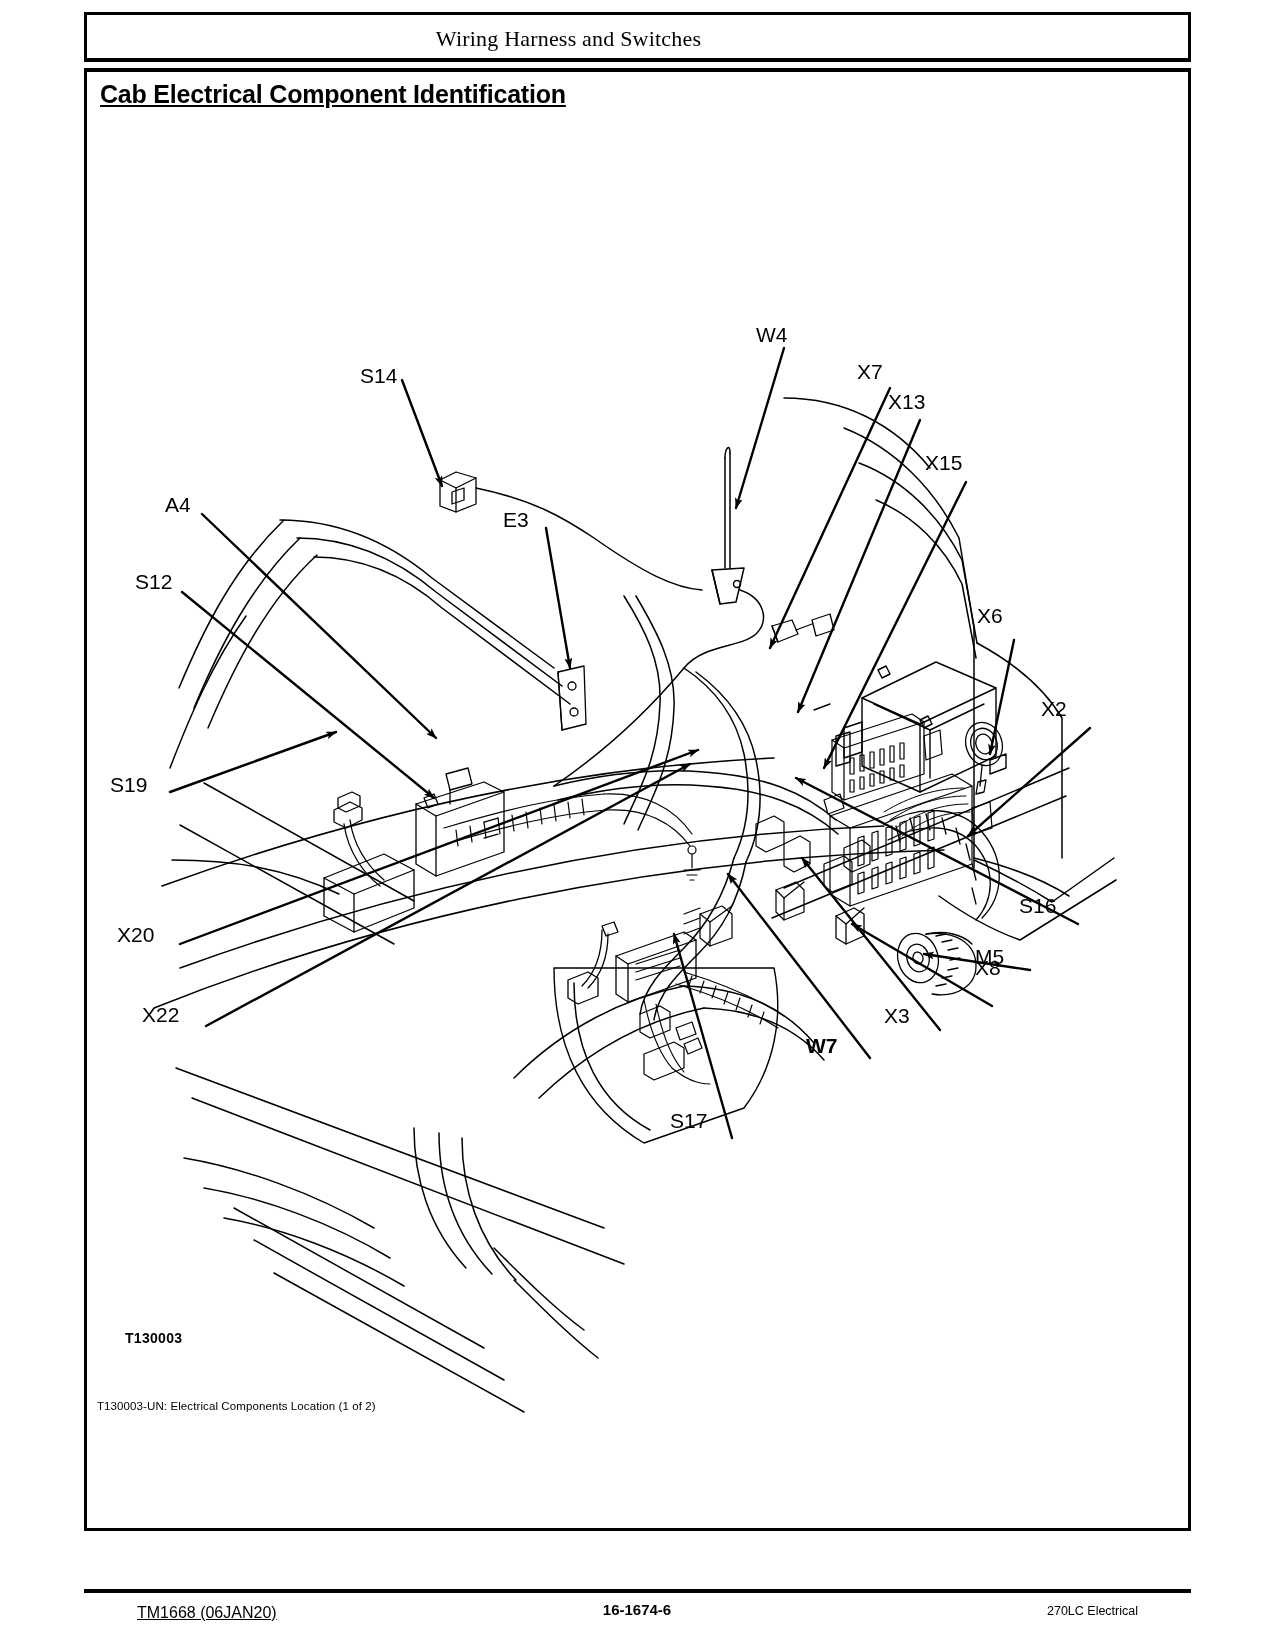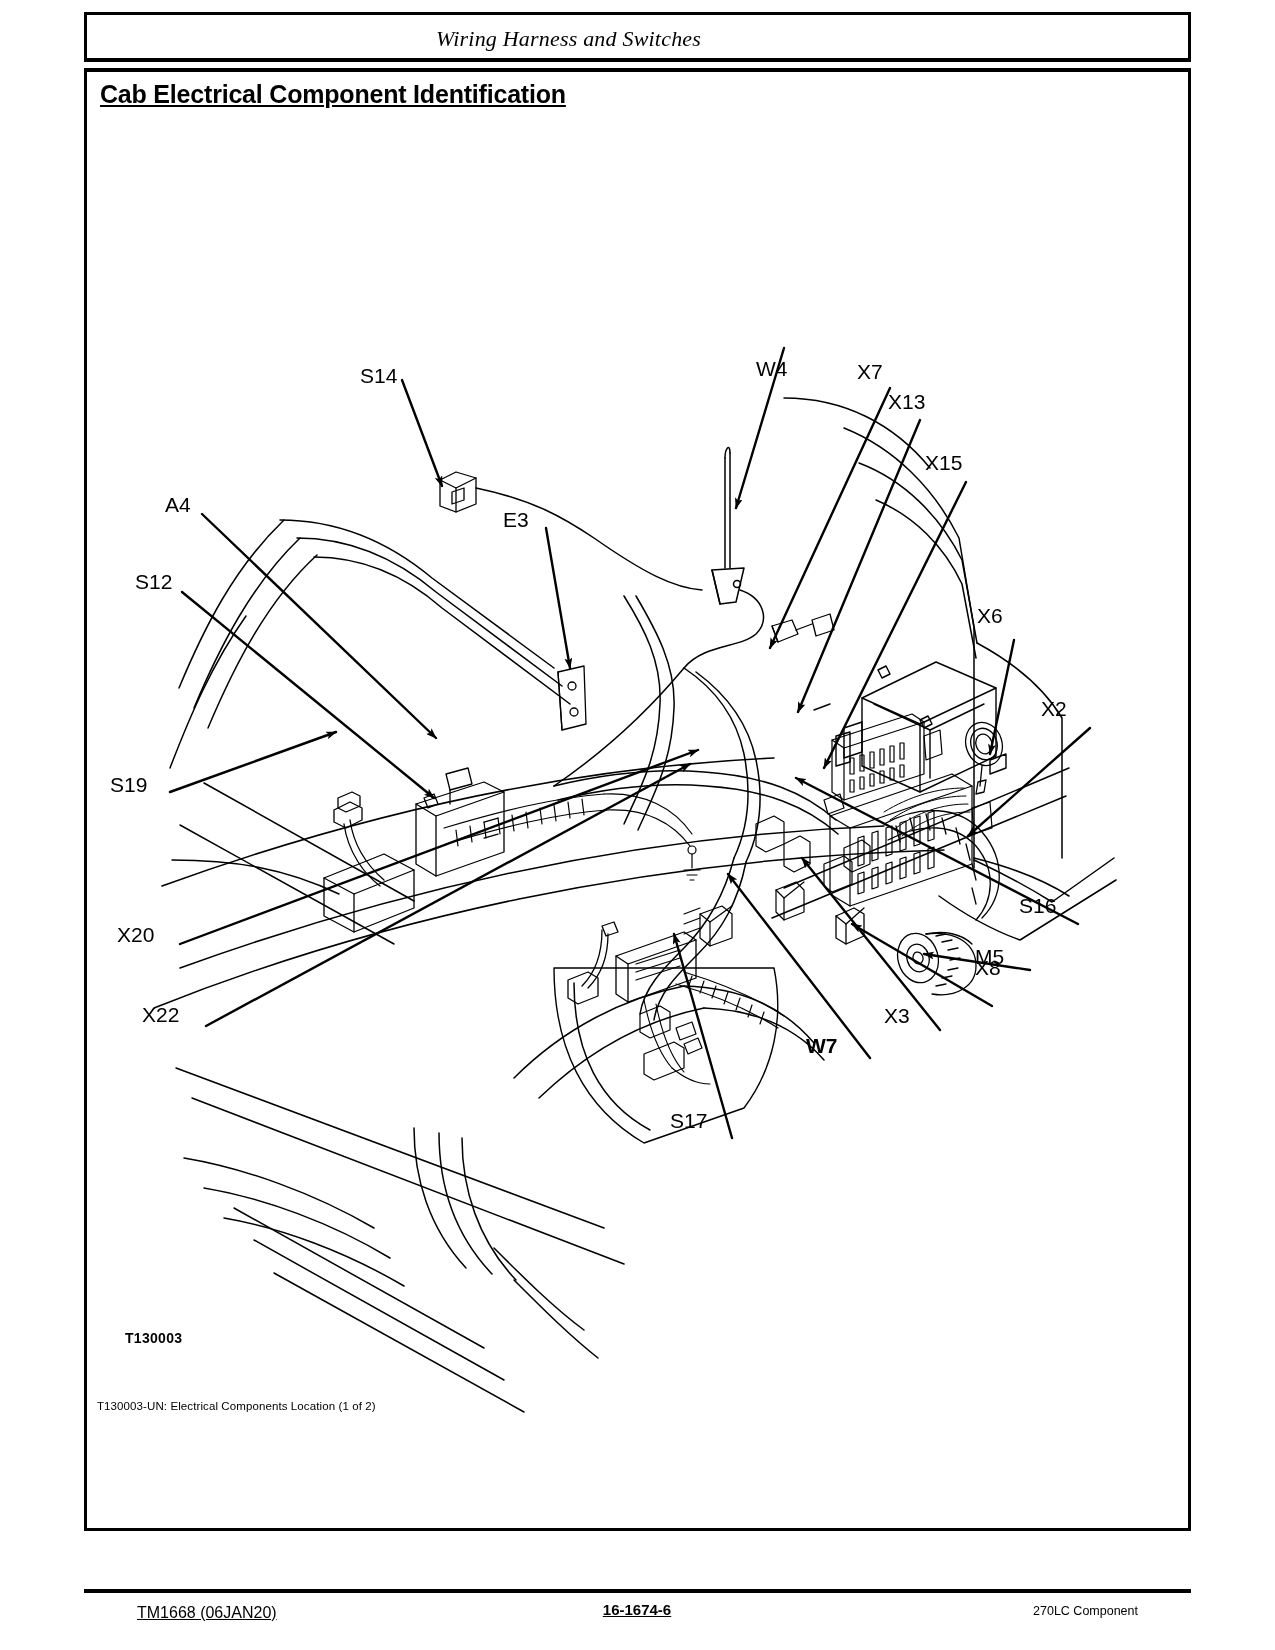--- a/index.html
+++ b/index.html
@@ -5,34 +5,34 @@
   html,body{margin:0;padding:0;background:#fff;}
   body{width:1275px;height:1650px;font-family:"Liberation Sans",sans-serif;color:#000;position:relative;}
   .page{position:absolute;left:0;top:0;width:1275px;height:1650px;}
 
   
   .hdr-rule-top{position:absolute;left:84px;top:12px;width:1107px;height:3px;background:#000;}
   .hdr-rule-bot{position:absolute;left:84px;top:58px;width:1107px;height:4px;background:#000;}
   .hdr-side-l{position:absolute;left:84px;top:12px;width:3px;height:50px;background:#000;}
   .hdr-side-r{position:absolute;left:1188px;top:12px;width:3px;height:50px;background:#000;}
   .hdr-title{position:absolute;left:0;top:26px;width:1137px;text-align:center;
-      font-family:"Liberation Serif",serif;font-style:italic;font-size:22px;letter-spacing:.2px;}
+      font-family:"Liberation Serif",serif;font-size:22px;letter-spacing:.2px;}
 
   
   .frame{position:absolute;left:84px;top:68px;width:1107px;height:1463px;border:3px solid #000;border-top-width:4px;box-sizing:border-box;}
 
   .sec-title{position:absolute;left:100px;top:80px;font-size:25px;font-weight:bold;letter-spacing:-0.2px;text-decoration:underline;}
 
   .fig-id{position:absolute;left:125px;top:1330px;font-size:14px;font-weight:bold;letter-spacing:.3px;}
   .fig-caption{position:absolute;left:97px;top:1400px;font-size:11.5px;letter-spacing:.1px;}
 
   
   .ftr-rule{position:absolute;left:84px;top:1589px;width:1107px;height:4px;background:#000;}
   .ftr-left{position:absolute;left:137px;top:1604px;font-size:16px;text-decoration:underline;}
-  .ftr-center{position:absolute;left:0;top:1601px;width:1274px;text-align:center;font-size:15px;font-weight:bold;text-decoration:underline;}
+  .ftr-center{position:absolute;left:0;top:1601px;width:1274px;text-align:center;font-size:15px;font-weight:bold;}
   .ftr-right{position:absolute;right:137px;top:1604px;font-size:12.5px;}
 
   
   .diagram{position:absolute;left:84px;top:68px;width:1107px;height:1463px;overflow:hidden;}
   .diagram svg{position:absolute;left:0;top:0;}
   .lbl{position:absolute;font-size:21px;font-family:"Liberation Sans",sans-serif;white-space:nowrap;}
 </style>
 </head>
 <body>
 
@@ -348,21 +348,21 @@
 
         <path d="M122 958 L606 696" marker-end="url(#ah)"></path>
 
         <path d="M786 990 L644 806" marker-end="url(#ah)"></path>
 
         <path d="M648 1070 L590 866" marker-end="url(#ah)"></path>
       </g>
     </svg>
 
     <div class="lbl" style="left:276px;top:296px;">S14</div>
-    <div class="lbl" style="left:672px;top:255px;margin-top:34px;">W4</div>
+    <div class="lbl" style="left:672px;top:255px;">W4</div>
     <div class="lbl" style="left:773px;top:292px;">X7</div>
     <div class="lbl" style="left:804px;top:322px;">X13</div>
     <div class="lbl" style="left:841px;top:383px;">X15</div>
     <div class="lbl" style="left:81px;top:425px;">A4</div>
     <div class="lbl" style="left:419px;top:440px;">E3</div>
     <div class="lbl" style="left:51px;top:502px;">S12</div>
     <div class="lbl" style="left:893px;top:536px;">X6</div>
     <div class="lbl" style="left:957px;top:629px;">X2</div>
     <div class="lbl" style="left:26px;top:705px;">S19</div>
     <div class="lbl" style="left:935px;top:826px;">S16</div>
@@ -374,15 +374,15 @@
     <div class="lbl" style="left:722px;top:966px;font-weight:bold;">W7</div>
     <div class="lbl" style="left:586px;top:1041px;">S17</div>
   </div>
 
   <div class="fig-id">T130003</div>
   <div class="fig-caption">T130003-UN: Electrical Components Location (1 of 2)</div>
 
   <div class="ftr-rule"></div>
   <div class="ftr-left">TM1668 (06JAN20)</div>
   <div class="ftr-center">16-1674-6</div>
-  <div class="ftr-right">270LC Component</div>
+  <div class="ftr-right">270LC Electrical</div>
 
 </div>
 
 </body></html>

